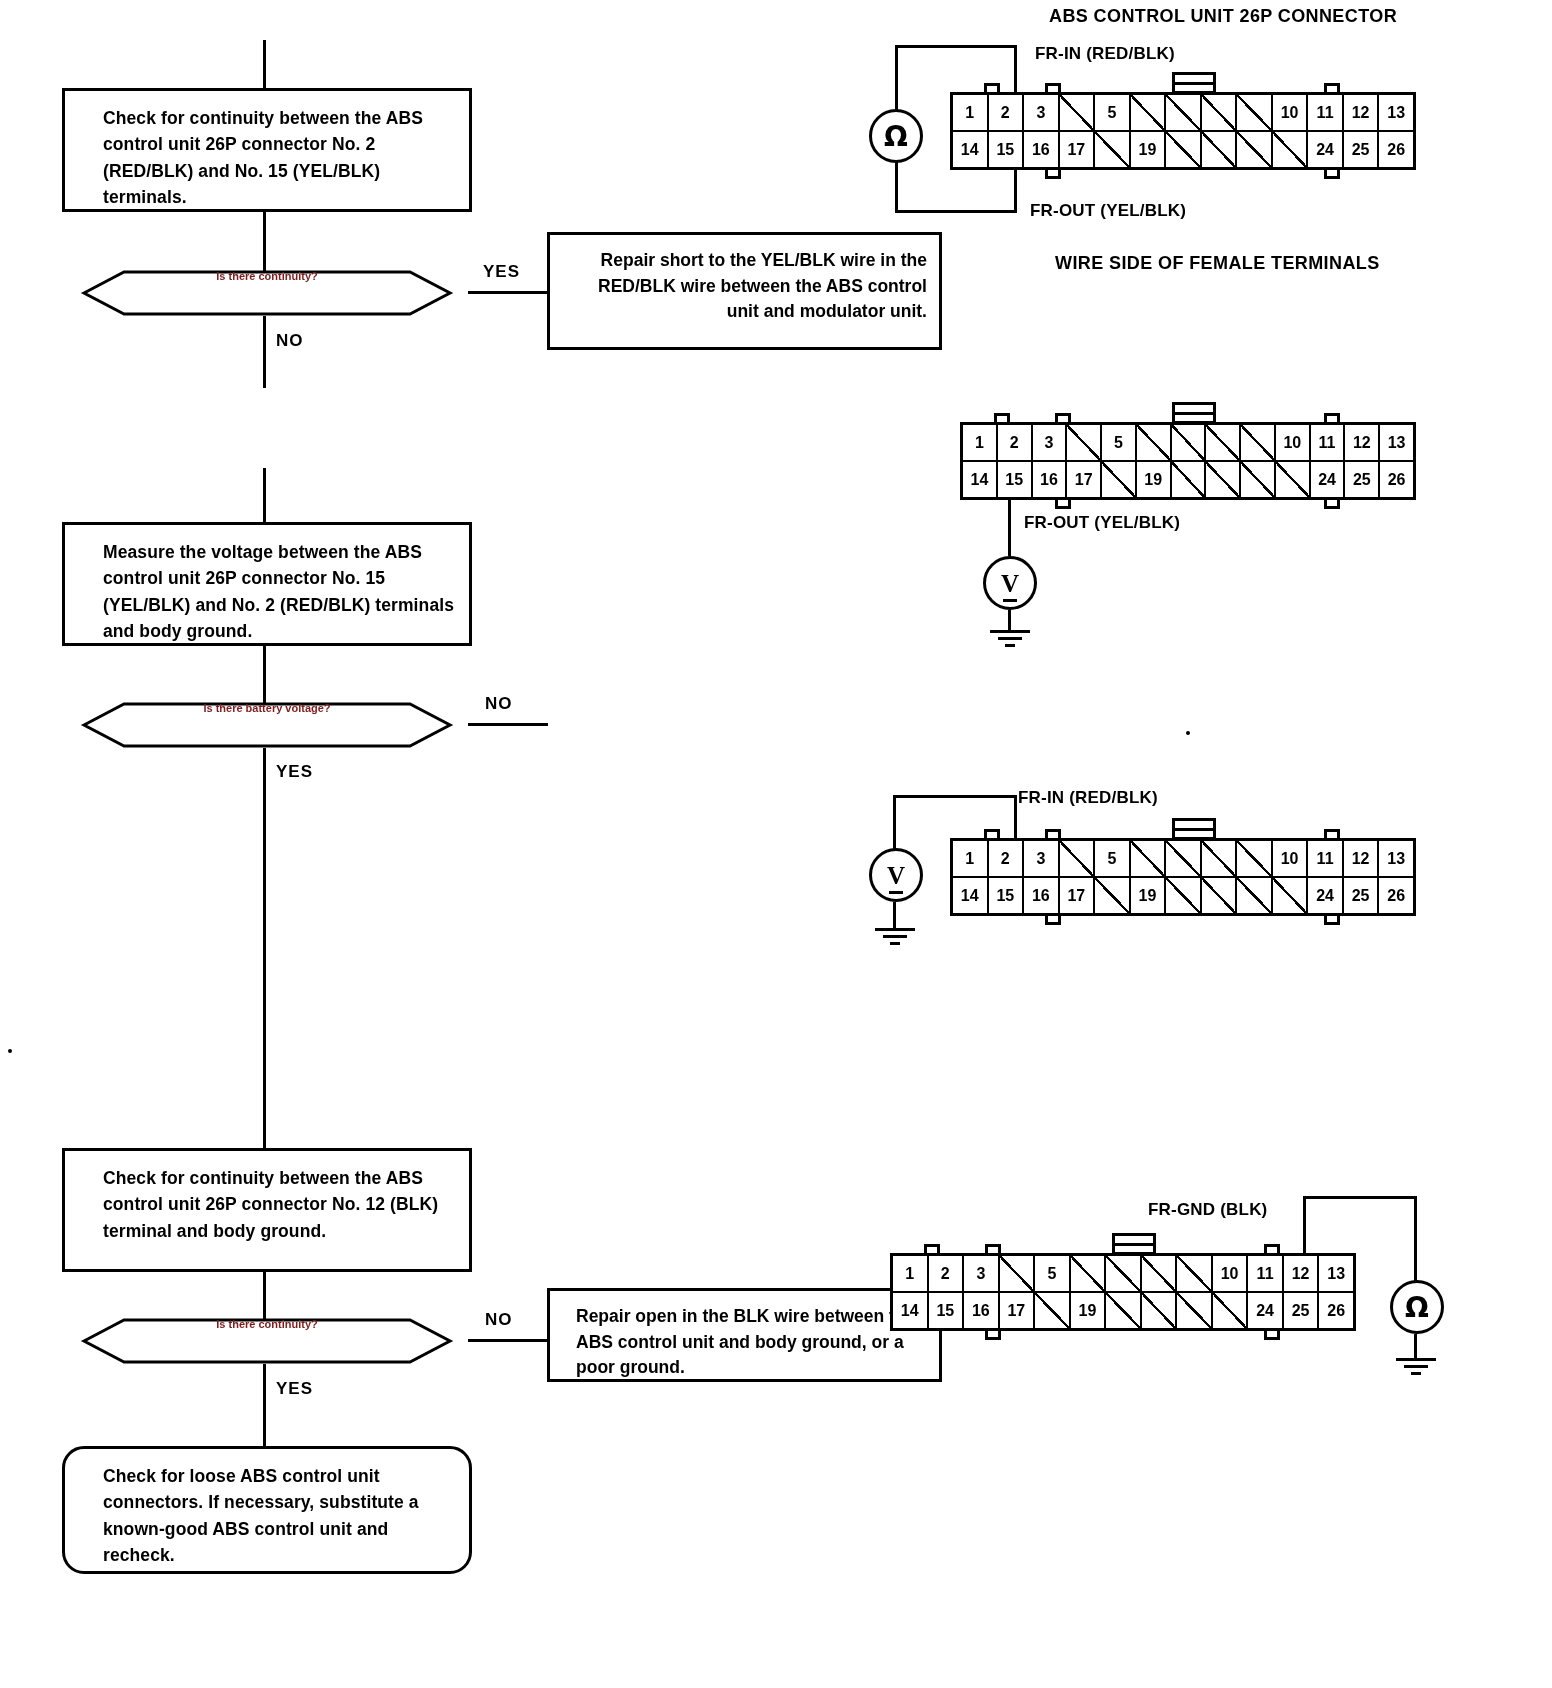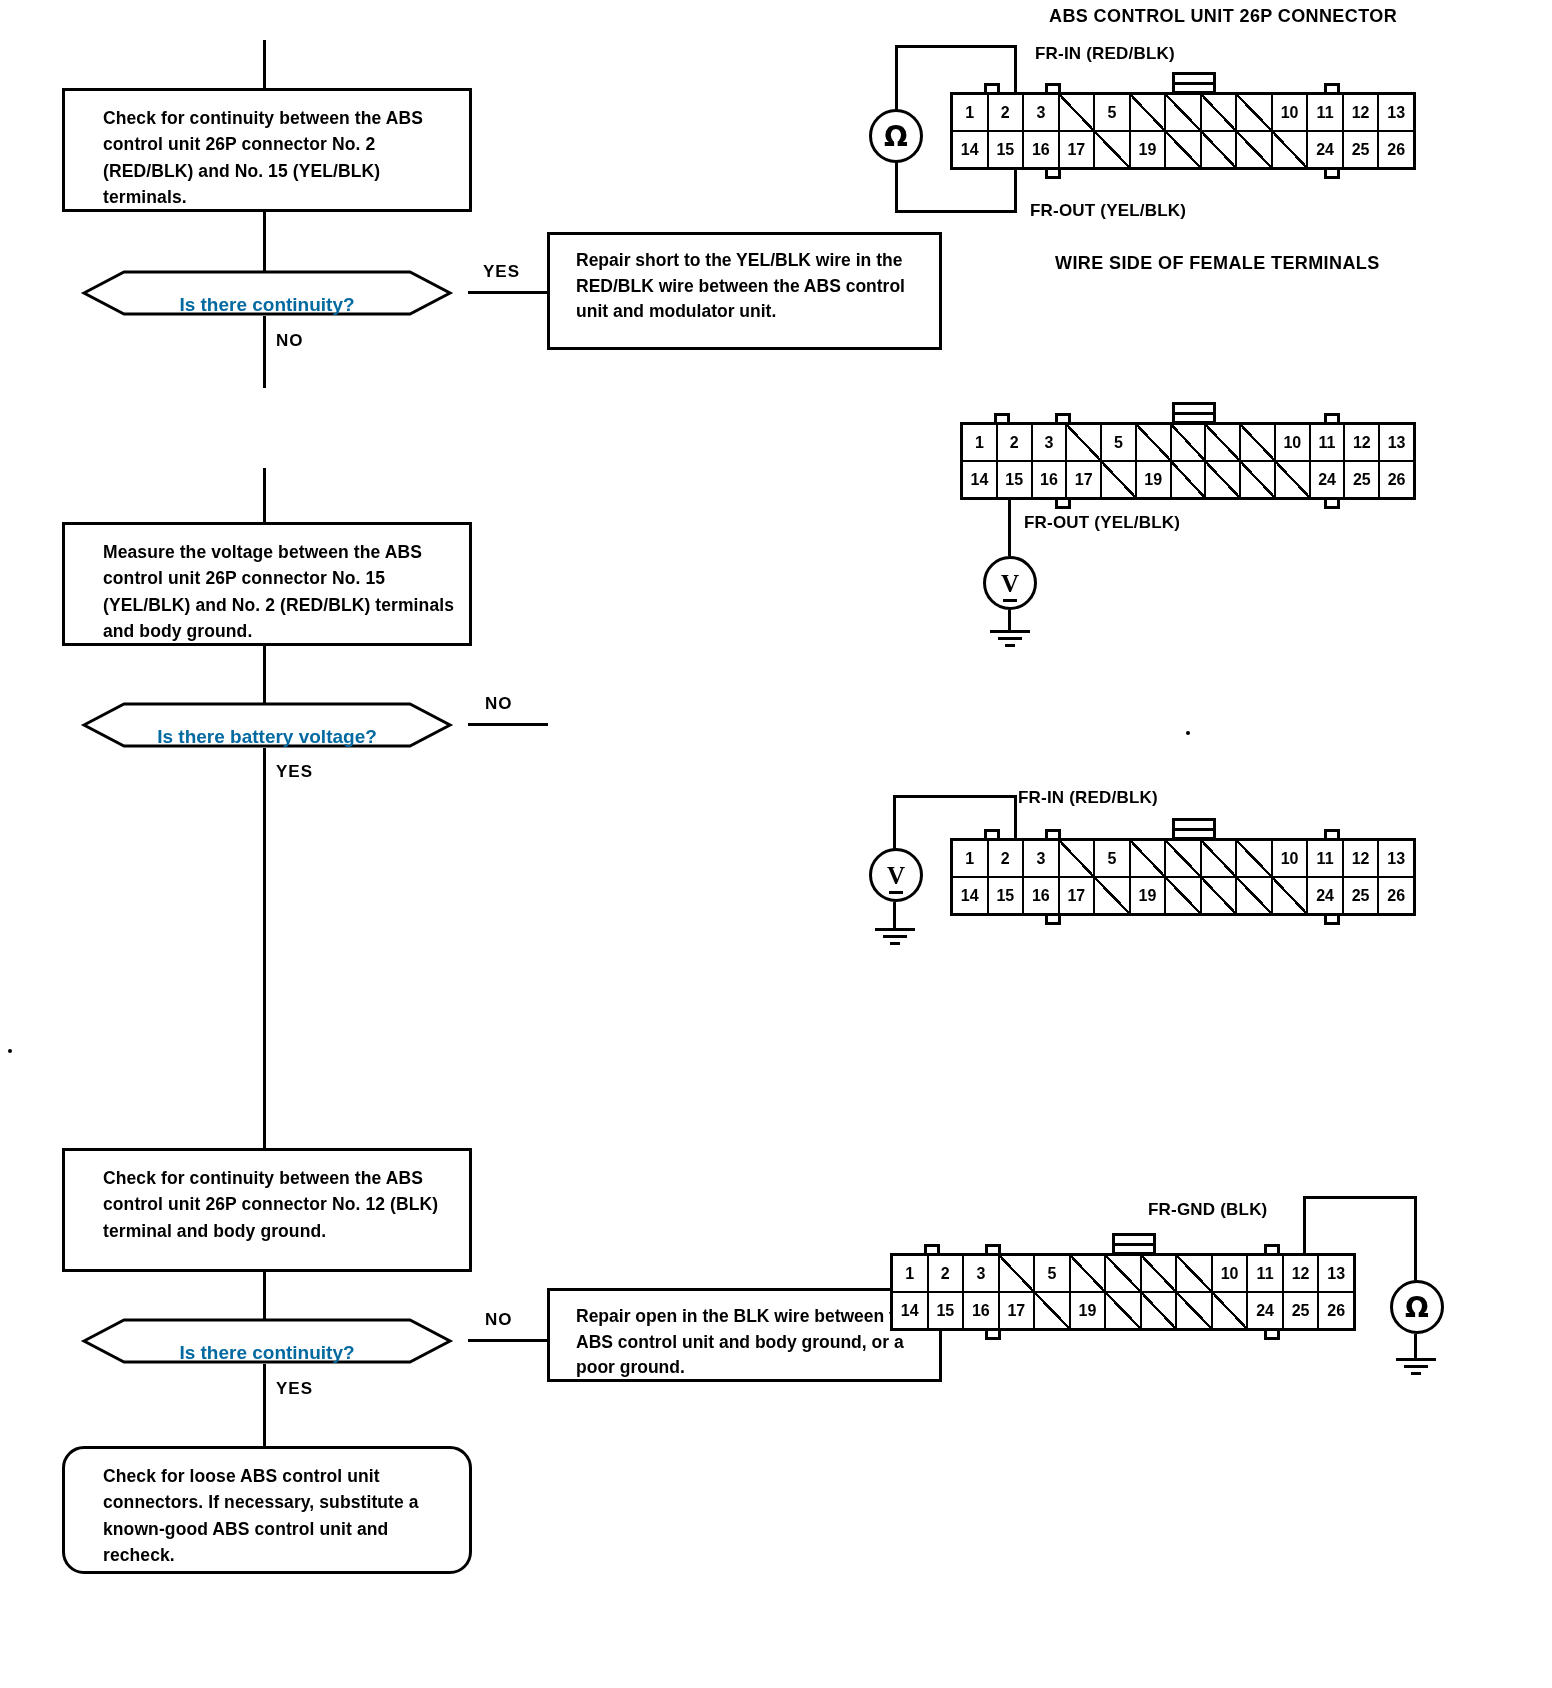--- a/index.html
+++ b/index.html
@@ -37,23 +37,23 @@
     padding:13px 12px 10px 26px;
     font-size:17.5px;
     font-weight:bold;
     line-height:1.47;
   }
 
   
   .dec{
     position:absolute;
     box-sizing:border-box;
-    display:flex;align-items:flex-end;justify-content:center;
-    font-size:19px;font-weight:bold;
-    color:#0369a1;
+    display:flex;align-items:flex-start;justify-content:center;
+    font-size:11px;font-weight:bold;
+    color:#7f1d1d;
   }
   .dec .hex{
     position:absolute;inset:0;
   }
   .dec .lbl{position:relative;z-index:2;}
 
   .branch-label{
     position:absolute;
     font-size:17px;font-weight:bold;
     letter-spacing:1px;
@@ -181,21 +181,21 @@
     </svg>
     <span class="lbl">Is there continuity?</span>
   </div>
 
   <div class="hline" style="left:468px;top:291px;width:80px;"></div>
   <div class="branch-label" style="left:483px;top:262px;">YES</div>
 
   <div class="vline" style="left:263px;top:316px;height:72px;"></div>
   <div class="branch-label" style="left:276px;top:331px;">NO</div>
 
-  <div class="rbox" style="left:547px;top:232px;width:395px;height:118px;">Repair short to the YEL/BLK wire in the RED/BLK wire between the ABS control unit and modulator unit.</div>
+  <div class="rbox" style="left:547px;top:232px;width:395px;height:118px;text-align:right;">Repair short to the YEL/BLK wire in the RED/BLK wire between the ABS control unit and modulator unit.</div>
 
 
   <div class="vline" style="left:263px;top:468px;height:54px;"></div>
 
   <div class="pbox" style="left:62px;top:522px;width:410px;height:124px;">Measure the voltage between the ABS control unit 26P connector No. 15 (YEL/BLK) and No. 2 (RED/BLK) terminals and body ground.</div>
 
   <div class="vline" style="left:263px;top:646px;height:58px;"></div>
 
   <div class="dec" style="left:62px;top:702px;width:410px;height:46px;">
     <svg class="hex" viewBox="0 0 410 46" preserveAspectRatio="none">

